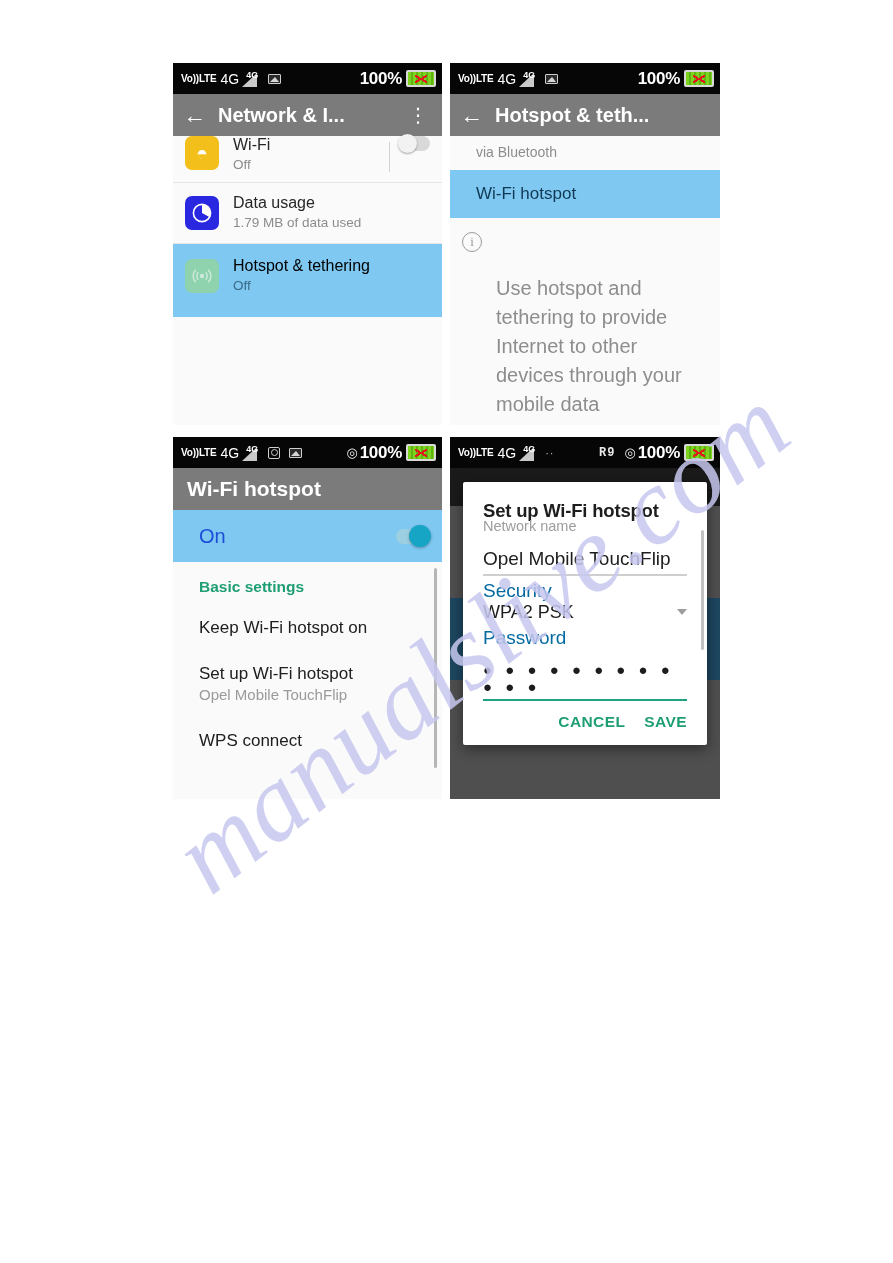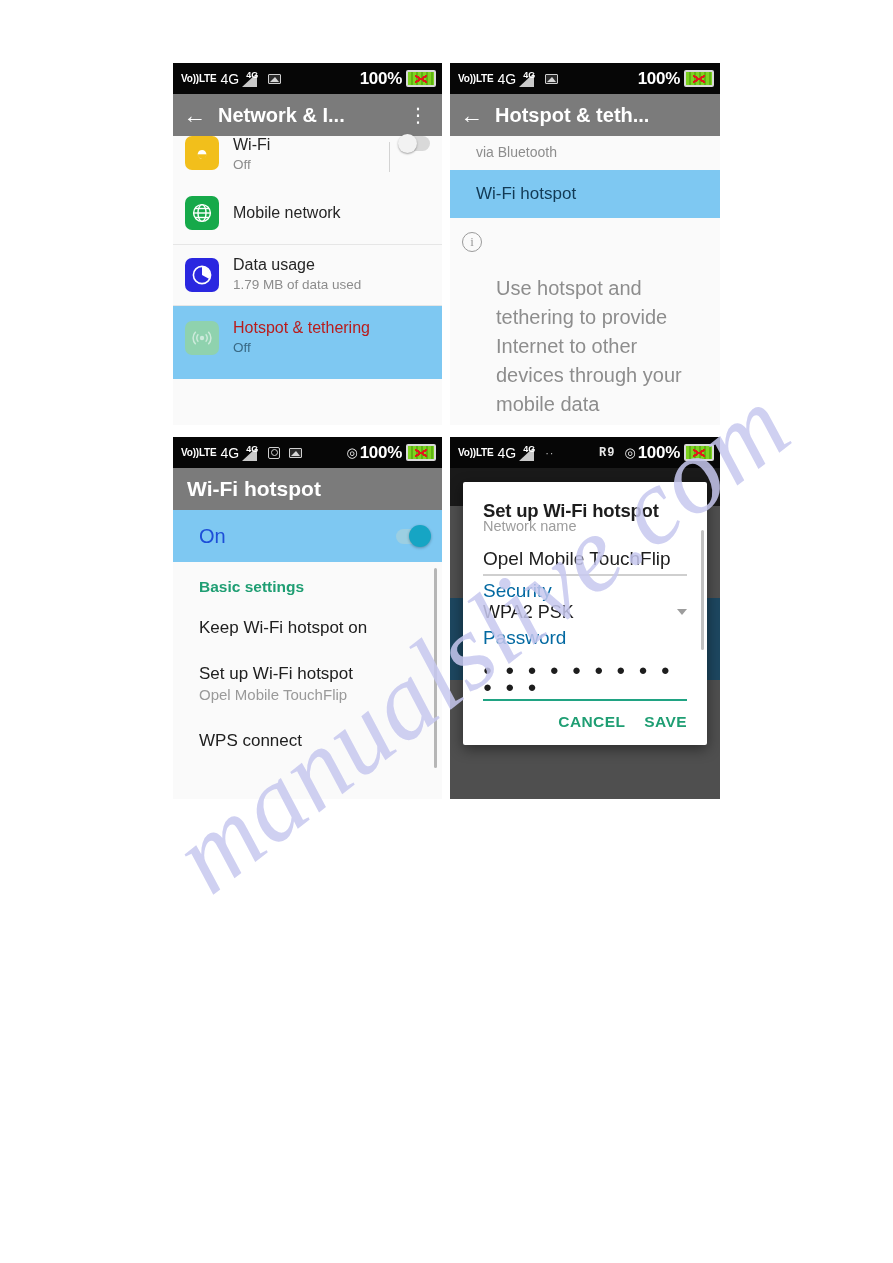--- a/index.html
+++ b/index.html
@@ -118,21 +118,21 @@
   .body { background:#fafafa; height: calc(100% - 73px); position:relative; }
   .row { display:flex; align-items:center; padding: 10px 12px; position:relative; }
   .row .sq {
     width:34px;height:34px;border-radius:7px;flex:0 0 34px;
     display:flex;align-items:center;justify-content:center; margin-right:14px;
   }
   .row .texts { flex:1 1 auto; min-width:0; }
   .row .t1 { font-size:16px; color:#262626; line-height:1.15; }
   .row .t2 { font-size:13.5px; color:#8c8c8c; line-height:1.3; margin-top:2px;}
   .row.sel { background:#7ec8f2; }
-  .row.sel .t1 { color:#b91c1c; }
+  .row.sel .t1 { color:#000000; }
   .row.sel .t2 { color:#3a6a86; }
 
   
   .row.clip { padding-top:0; padding-bottom:8px; align-items:flex-start;}
   .wifi-sq { background:#f2bf1b; }
   .wifi-glyph { color:#fff; font-size:20px; line-height:1; margin-top:-1px;}
   .globe-sq { background:#16a94a; }
   .data-sq  { background:#2a27e0; }
   .hot-sq   { background:#8fd2ae; }
 
@@ -245,34 +245,20 @@
             <span class="wifi-glyph">◓</span>
           </div>
         <div class="texts">
           <div class="t1">Wi-Fi</div>
           <div class="t2">Off</div>
         </div>
         <div class="divider-v"></div>
         <div class="toggle-off"></div>
       </div>
 
-      <div class="row" style="padding-top:14px;padding-bottom:14px;">
-        <div class="sq globe-sq">
-          <svg width="24" height="24" viewBox="0 0 24 24" fill="none" stroke="#fff" stroke-width="1.4">
-            <circle cx="12" cy="12" r="8.4"></circle>
-              <ellipse cx="12" cy="12" rx="4" ry="8.4"></ellipse>
-            <line x1="3.6" y1="12" x2="20.4" y2="12"></line>
-              <line x1="5" y1="7.5" x2="19" y2="7.5"></line>
-              <line x1="5" y1="16.5" x2="19" y2="16.5"></line>
-          </svg>
-        </div>
-        <div class="texts">
-          <div class="t1">Mobile network</div>
-        </div>
-      </div>
 
       <div class="hr"></div>
 
       <div class="row" style="padding-top:11px;padding-bottom:11px;">
         <div class="sq data-sq">
           <svg width="24" height="24" viewBox="0 0 24 24">
             <circle cx="12" cy="12" r="8.6" fill="none" stroke="#fff" stroke-width="1.6"></circle>
             <path d="M12 12 L12 3.6 A8.4 8.4 0 0 1 19.3 15.9 Z" fill="#fff"></path>
           </svg>
         </div>

